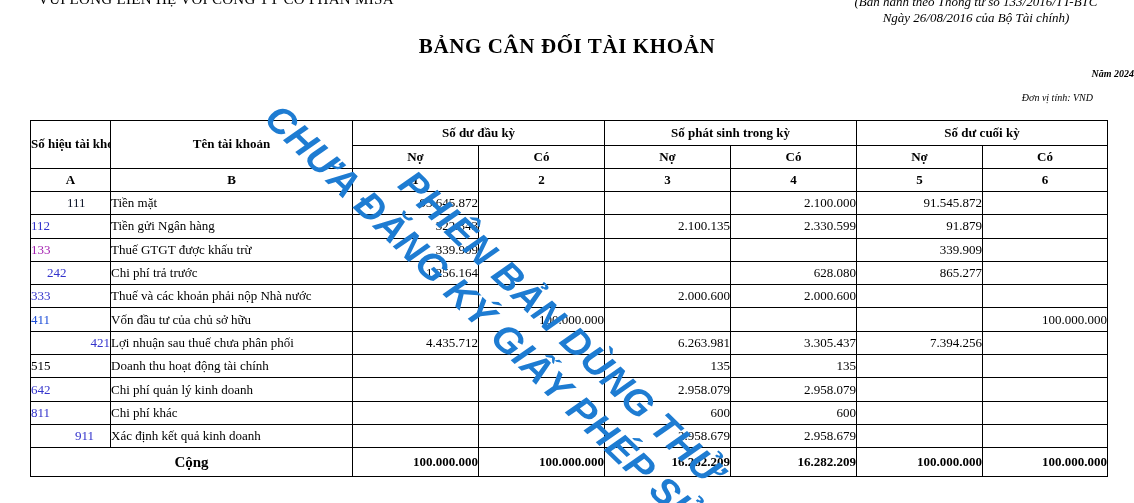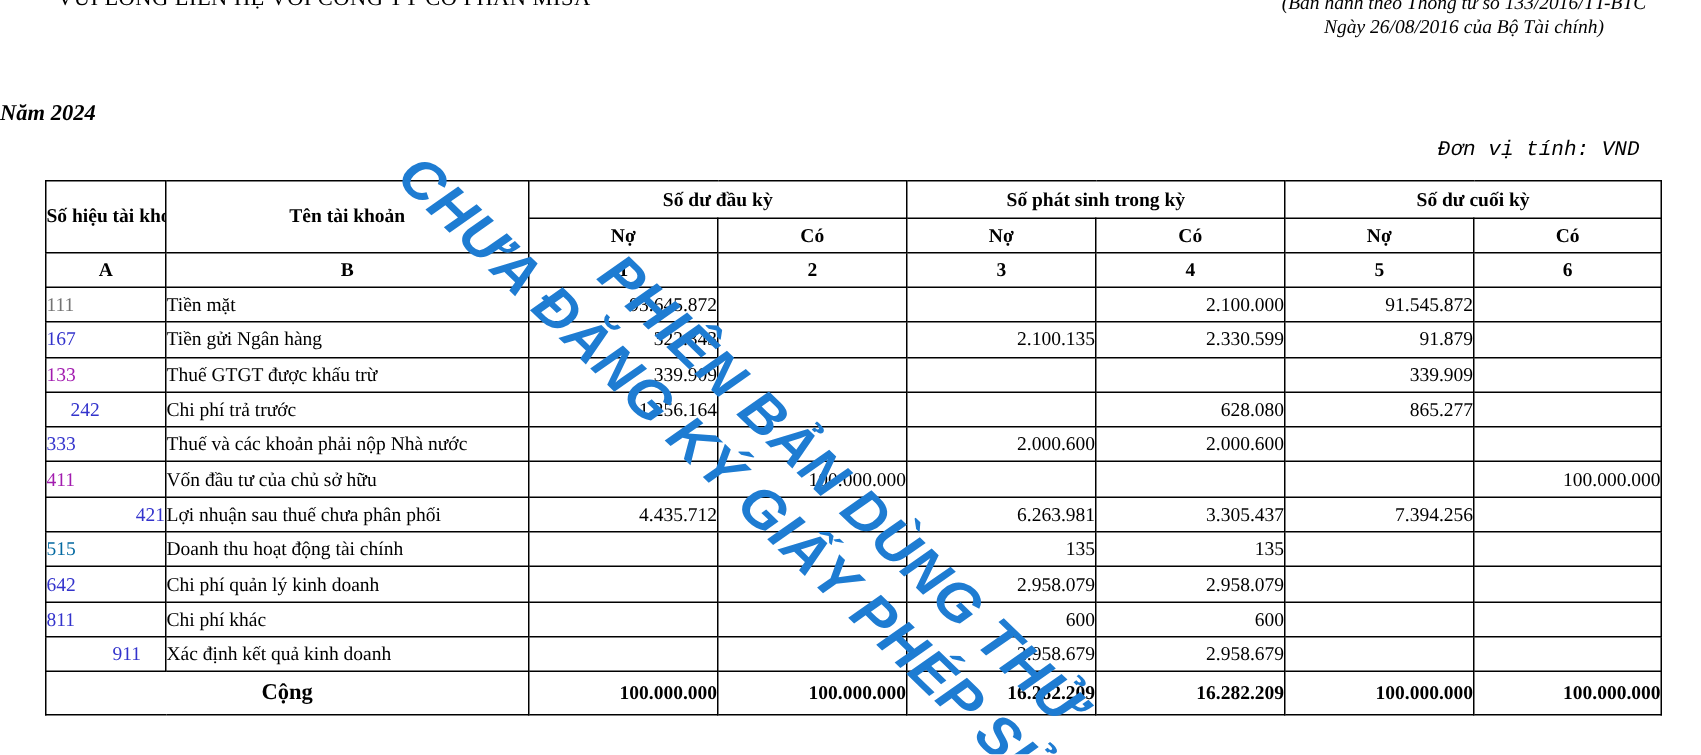--- a/index.html
+++ b/index.html
@@ -14,25 +14,25 @@
   }
   .issuance {
     position:absolute; left:826px; top:-6px; width:300px; text-align:center;
     font-style:italic; font-size:13px; line-height:16px;
   }
   .title {
     position:absolute; left:0; top:34px; width:1134px; text-align:center;
     font-size:21px; font-weight:bold; letter-spacing:.6px;
   }
   .subtitle {
-    position:absolute; left:0; top:68px; width:1134px; text-align:left;
-    font-size:15px; font-weight:bold; font-style:italic;
+    position:absolute; left:0; top:68px; width:1134px; text-align:right;
+    font-size:10px; font-weight:bold; font-style:italic;
   }
   .unit {
-    position:absolute; right:41px; top:92px; font-size:14px; font-style:italic;font-family:Liberation Mono, monospace;
+    position:absolute; right:41px; top:92px; font-size:10px; font-style:italic;
   }
   table.bal {
     position:absolute; left:30px; top:120px; width:1077px;
     border-collapse:collapse; table-layout:fixed;
   }
   table.bal td {
     border:1px solid #000; padding:0; font-size:13px; white-space:nowrap;
     overflow:hidden; vertical-align:middle;
   }
   .hdr { font-weight:bold; text-align:center; font-size:14px; line-height:1.25; }
@@ -63,20 +63,21 @@
 
 <div class="page">
 
   <div class="notice">VUI LÒNG LIÊN HỆ VỚI CÔNG TY CỔ PHẦN MISA</div>
 
   <div class="issuance">
     <div>(Ban hành theo Thông tư số 133/2016/TT-BTC</div>
     <div>Ngày 26/08/2016 của Bộ Tài chính)</div>
   </div>
 
+  <div class="title">BẢNG CÂN ĐỐI TÀI KHOẢN</div>
   <div class="subtitle">Năm 2024</div>
   <div class="unit">Đơn vị tính: VND</div>
 
   <table class="bal">
     <colgroup>
       <col style="width:80px">
         <col style="width:242px">
       <col style="width:126px">
         <col style="width:126px">
       <col style="width:126px">
@@ -106,31 +107,31 @@
         <td class="hdr bl2">1</td>
         <td class="hdr">2</td>
         <td class="hdr bl2">3</td>
         <td class="hdr">4</td>
         <td class="hdr bl2">5</td>
         <td class="hdr br2">6</td>
       </tr>
     </thead>
     <tbody id="rows">
       <tr>
-        <td class="acc bl2" style="color: #737373;">111</td>
+        <td class="acc bl2" style="color: #0f172a; padding-left: 36px;">111</td>
         <td class="name bl2">Tiền mặt</td>
         <td class="num bl2">93.645.872</td>
         <td class="num"></td>
         <td class="num bl2"></td>
         <td class="num">2.100.000</td>
         <td class="num bl2">91.545.872</td>
         <td class="num br2"></td>
       </tr>
       <tr>
-        <td class="acc bl2" style="color: rgb(51, 51, 204);">167</td>
+        <td class="acc bl2" style="color: rgb(51, 51, 204);">112</td>
         <td class="name bl2">Tiền gửi Ngân hàng</td>
         <td class="num bl2">322.343</td>
         <td class="num"></td>
         <td class="num bl2">2.100.135</td>
         <td class="num">2.330.599</td>
         <td class="num bl2">91.879</td>
         <td class="num br2"></td>
       </tr>
       <tr>
         <td class="acc bl2" style="color: #a21caf;">133</td>
@@ -156,41 +157,41 @@
         <td class="acc bl2" style="color: rgb(51, 51, 204);">333</td>
         <td class="name bl2">Thuế và các khoản phải nộp Nhà nước</td>
         <td class="num bl2"></td>
         <td class="num"></td>
         <td class="num bl2">2.000.600</td>
         <td class="num">2.000.600</td>
         <td class="num bl2"></td>
         <td class="num br2"></td>
       </tr>
       <tr>
-        <td class="acc bl2" style="color: #a21caf;">411</td>
+        <td class="acc bl2" style="color: #1d4ed8;">411</td>
         <td class="name bl2">Vốn đầu tư của chủ sở hữu</td>
         <td class="num bl2"></td>
         <td class="num">100.000.000</td>
         <td class="num bl2"></td>
         <td class="num"></td>
         <td class="num bl2"></td>
         <td class="num br2">100.000.000</td>
       </tr>
       <tr>
         <td class="acc bl2" style="color: rgb(51, 51, 204); text-align: right;">421</td>
         <td class="name bl2">Lợi nhuận sau thuế chưa phân phối</td>
         <td class="num bl2">4.435.712</td>
         <td class="num"></td>
         <td class="num bl2">6.263.981</td>
         <td class="num">3.305.437</td>
         <td class="num bl2">7.394.256</td>
         <td class="num br2"></td>
       </tr>
       <tr>
-        <td class="acc bl2" style="color: #0369a1;">515</td>
+        <td class="acc bl2" style="color: #000000;">515</td>
         <td class="name bl2">Doanh thu hoạt động tài chính</td>
         <td class="num bl2"></td>
         <td class="num"></td>
         <td class="num bl2">135</td>
         <td class="num">135</td>
         <td class="num bl2"></td>
         <td class="num br2"></td>
       </tr>
       <tr>
         <td class="acc bl2" style="color: rgb(51, 51, 204);">642</td>

